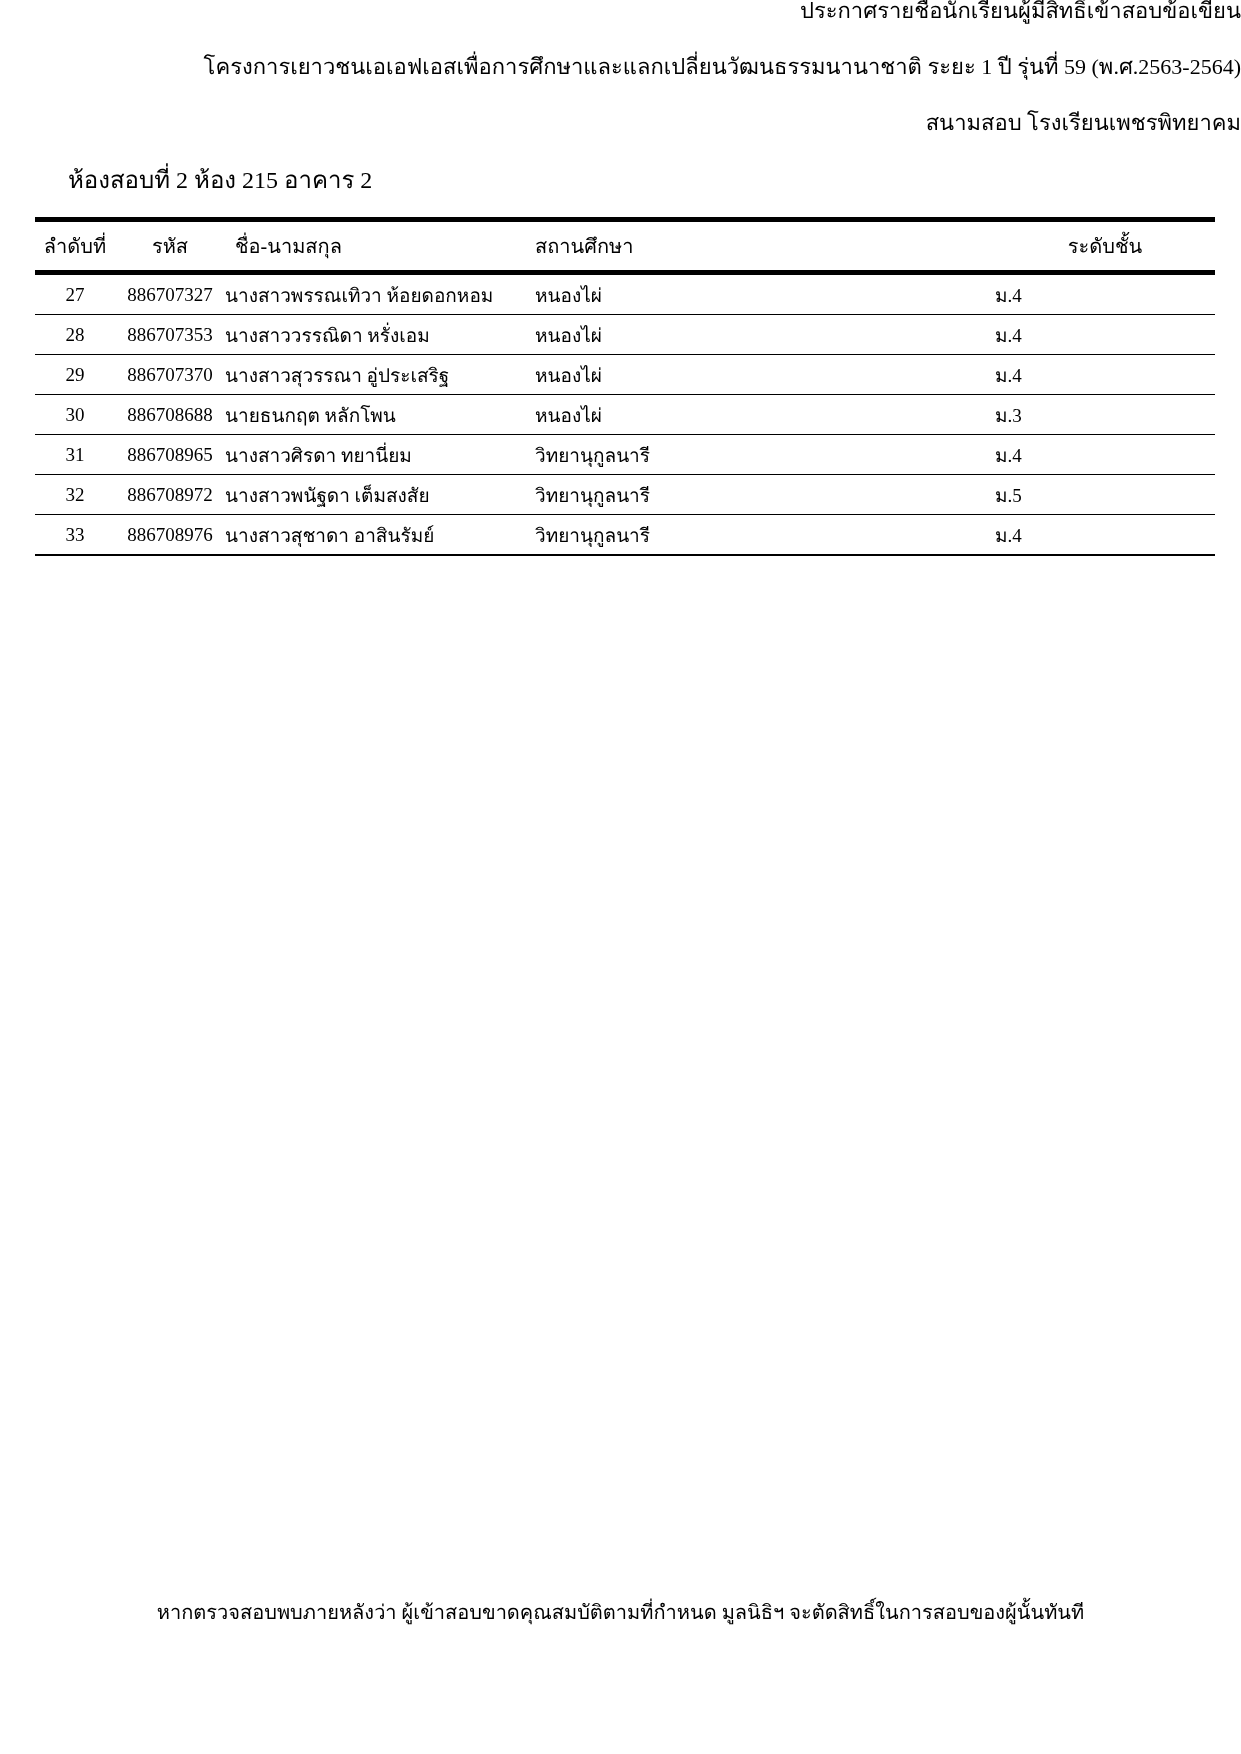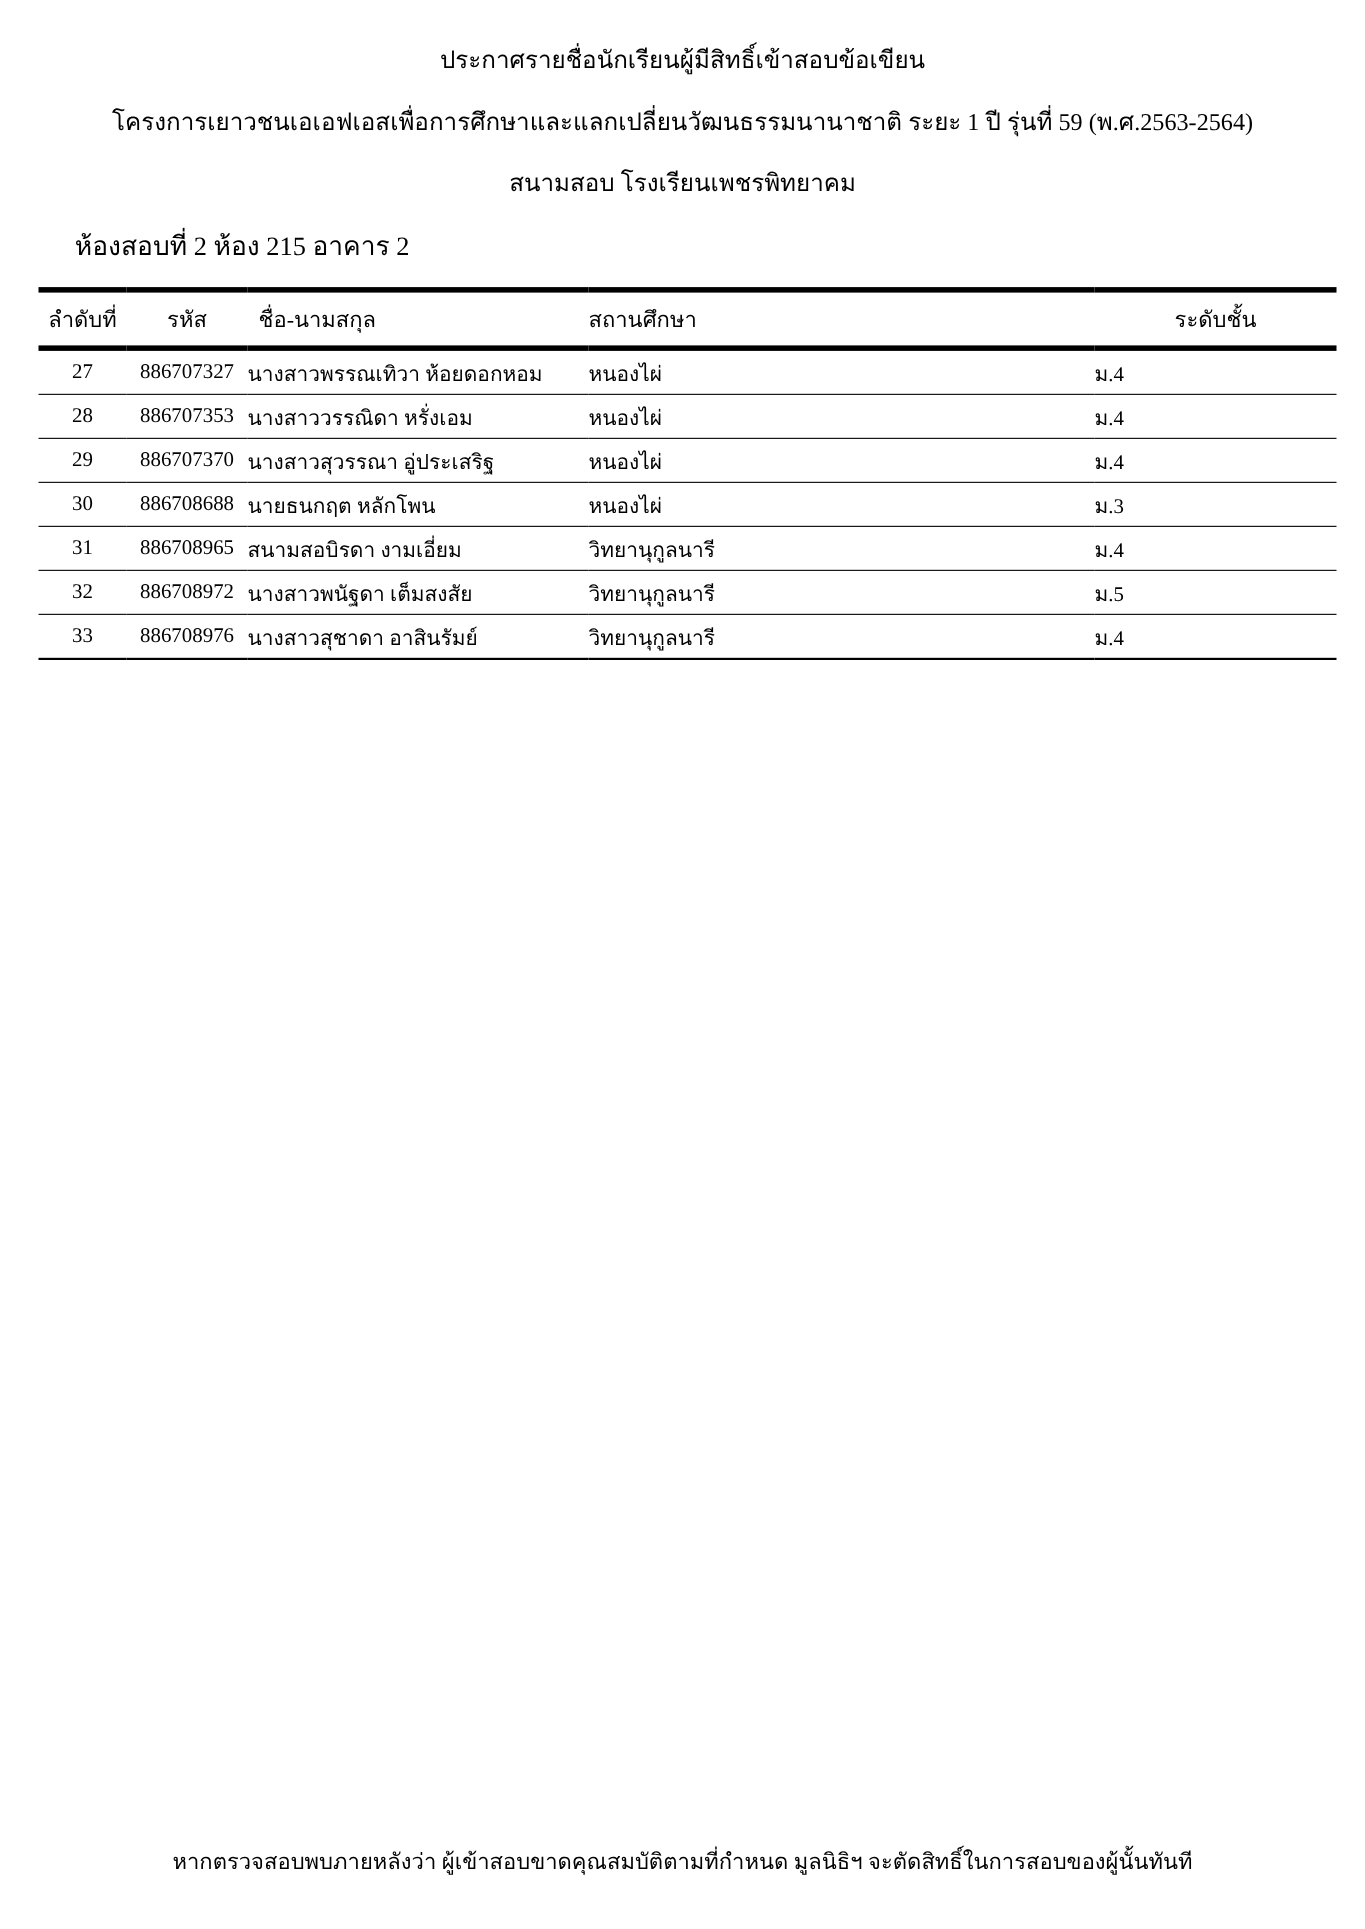--- a/index.html
+++ b/index.html
@@ -14,22 +14,21 @@
     font-family: "Liberation Serif", "DejaVu Serif", serif;
     color: #000000;
     -webkit-font-smoothing: none;
   }
   .doc {
     position: relative;
     width: 100%;
     height: 100%;
   }
   .title-block {
-    text-align: center;
-    padding-top: 44px;
+    text-align: right;
   }
   .title-line {
     font-size: 22px;
     line-height: 1;
     margin: 0 auto;
   }
   .title-line + .title-line {
     margin-top: 34px;
   }
   .room-line {
@@ -69,21 +68,21 @@
   .c-no     { width: 80px;  text-align: center; }
   .c-code   { width: 110px; text-align: center; }
   .c-name   { width: 300px; text-align: left; padding-left: 10px; }
   .c-school { width: 460px; text-align: left; }
   .c-grade  { width: 220px; padding-right: 100px; }
   th.c-name { padding-left: 10px; }
   .footer-note {
     position: absolute;
     left: 0;
     right: 0;
-    top: 1676px;
+    top: 1596px;
     text-align: center;
     font-size: 20px;
   }
 </style>
 </head>
 <body>
 
 <div class="doc">
 
   <div class="title-block">
@@ -133,21 +132,21 @@
       <td class="c-no">30</td>
       <td class="c-code">886708688</td>
       <td class="c-name">นายธนกฤต หลักโพน</td>
       <td class="c-school">หนองไผ่</td>
       <td class="c-grade">ม.3</td>
     </tr>
 
     <tr>
       <td class="c-no">31</td>
       <td class="c-code">886708965</td>
-      <td class="c-name">สนามสอบิรดา งามเอี่ยม</td>
+      <td class="c-name">นางสาวศิรดา ทยานี่ยม</td>
       <td class="c-school">วิทยานุกูลนารี</td>
       <td class="c-grade">ม.4</td>
     </tr>
 
     <tr>
       <td class="c-no">32</td>
       <td class="c-code">886708972</td>
       <td class="c-name">นางสาวพนัฐดา เต็มสงสัย</td>
       <td class="c-school">วิทยานุกูลนารี</td>
       <td class="c-grade">ม.5</td>

